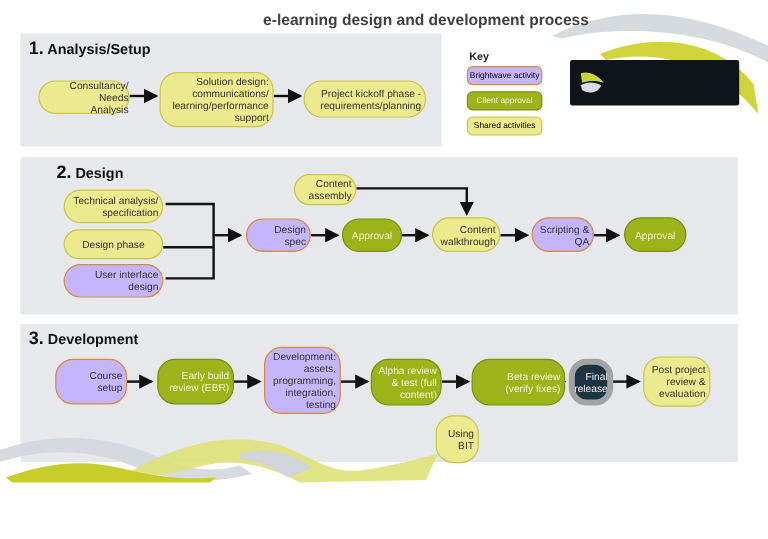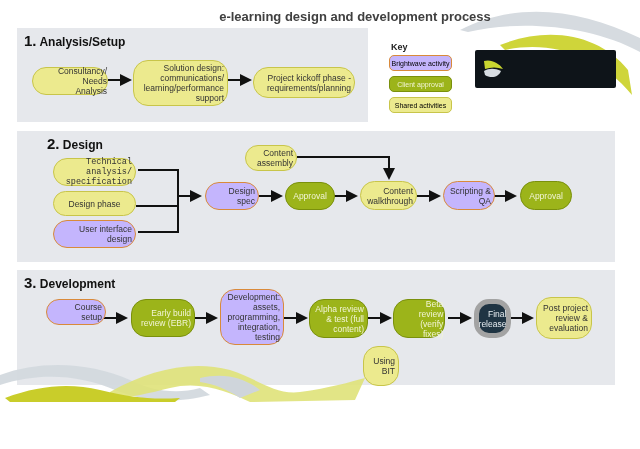--- a/index.html
+++ b/index.html
@@ -92,21 +92,21 @@
 <div class="box shared" style="left:32px;top:67px;width:76px;height:28px;padding-left:28px;">
     <span>Consultancy/ Needs Analysis</span>
   </div>
 <div class="box shared" style="left:133px;top:60px;width:95px;height:46px;">
     <span>Solution design: communications/ learning/performance support</span>
   </div>
 <div class="box shared" style="left:253px;top:67px;width:102px;height:31px;">
     <span>Project kickoff phase - requirements/planning</span>
   </div>
 
-<div class="box shared" style="left:53px;top:158px;width:83px;height:28px;font-family:Liberation Mono, monospace;">
+<div class="box shared" style="left:53px;top:158px;width:83px;height:28px;">
     <span>Technical analysis/ specification</span>
   </div>
 <div class="box shared" style="left:53px;top:191px;width:83px;height:25px;">
     <span>Design phase</span>
   </div>
 <div class="box bw" style="left:53px;top:220px;width:83px;height:28px;">
     <span>User interface design</span>
   </div>
 <div class="box shared" style="left:245px;top:145px;width:52px;height:26px;">
     <span>Content assembly</span>
@@ -120,33 +120,33 @@
 <div class="box shared" style="left:360px;top:181px;width:57px;height:29px;">
     <span>Content walkthrough</span>
   </div>
 <div class="box bw" style="left:443px;top:181px;width:52px;height:29px;">
     <span>Scripting &amp; QA</span>
   </div>
 <div class="box client" style="left:520px;top:181px;width:52px;height:29px;">
     <span>Approval</span>
   </div>
 
-<div class="box bw" style="left:46px;top:299px;width:60px;height:26px;padding-left:14px;">
+<div class="box bw" style="left:46px;top:299px;width:60px;height:38px;padding-left:14px;">
     <span>Course setup</span>
   </div>
 <div class="box client" style="left:131px;top:299px;width:64px;height:38px;">
     <span>Early build review (EBR)</span>
   </div>
 <div class="box bw" style="left:220px;top:289px;width:64px;height:56px;">
     <span>Development: assets, programming, integration, testing</span>
   </div>
 <div class="box client" style="left:309px;top:299px;width:59px;height:39px;">
     <span>Alpha review &amp; test (full content)</span>
   </div>
-<div class="box client" style="left:393px;top:299px;width:52px;height:39px;padding-left:27px;">
+<div class="box client" style="left:393px;top:299px;width:78px;height:39px;padding-left:27px;">
     <span>Beta review (verify fixes)</span>
   </div>
 <div class="box final" style="left:474px;top:299px;width:37px;height:39px;">
     <span>Final release</span>
   </div>
 <div class="box shared" style="left:536px;top:297px;width:56px;height:42px;">
     <span>Post project review &amp; evaluation</span>
   </div>
 <div class="box shared" style="left:363px;top:346px;width:36px;height:40px;">
     <span>Using BIT</span>

